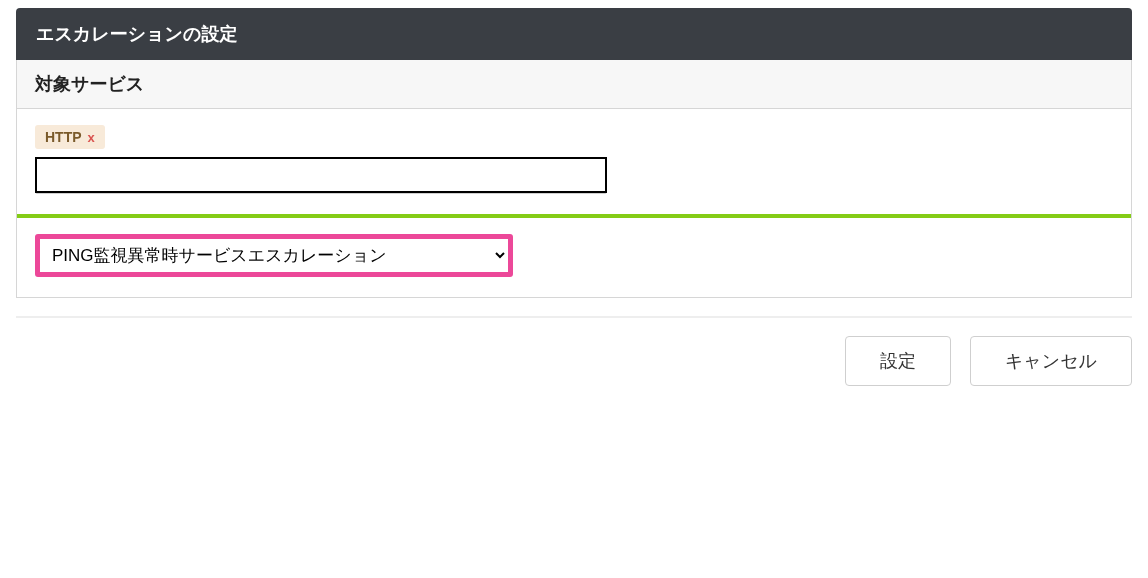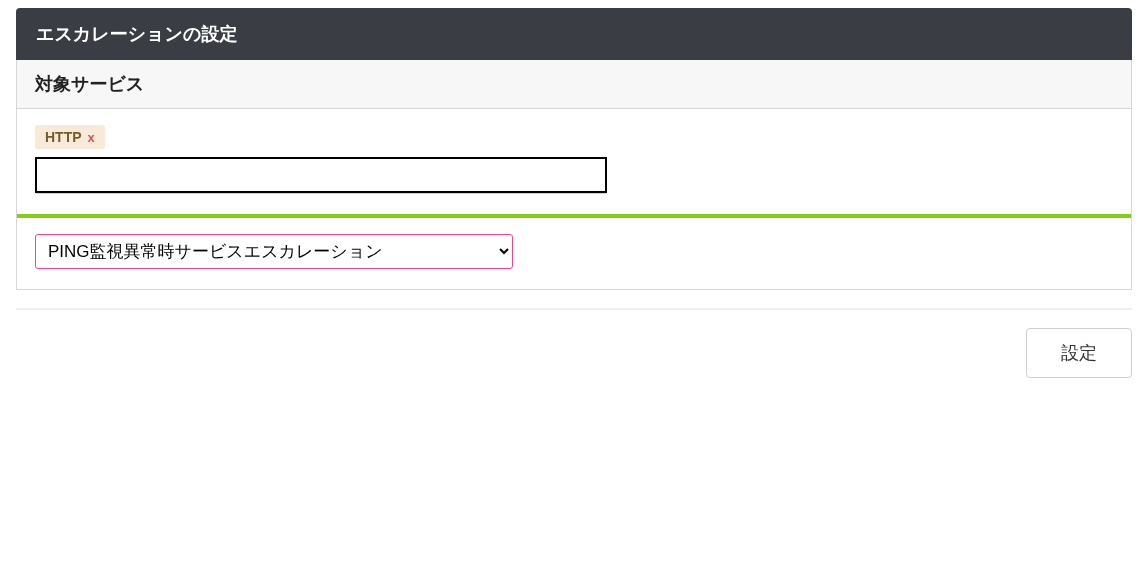--- a/index.html
+++ b/index.html
@@ -88,21 +88,21 @@
   .combo-option {
     padding: 6px 12px;
     font-size: 17px;
     color: #333;
     cursor: pointer;
   }
   .select-apply {
     width: 478px;
     padding: 6px 8px;
     font-size: 17px;
-    border: 1px solid #ec4899;
+    border: 5px solid #ec4899;
     border-radius: 3px;
     background: #fff;
     font-family: inherit;
   }
   .modal-footer {
     border-top: 2px solid #eee;
     margin-top: 18px;
     padding: 18px 0 8px 0;
     display: flex;
     justify-content: flex-end;
@@ -150,14 +150,15 @@
         <select class="select-apply">
           <option>PING監視異常時サービスエスカレーション</option>
         </select>
       </div>
     </div>
 
   </div>
 
   <div class="modal-footer">
     <button class="btn">設定</button>
+    <button class="btn">キャンセル</button>
   </div>
 </div>
 
 </body></html>

